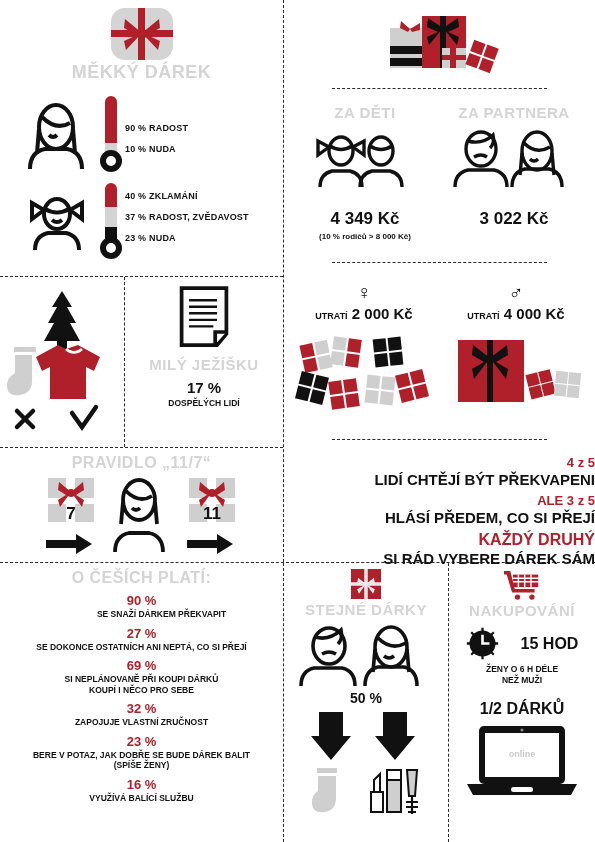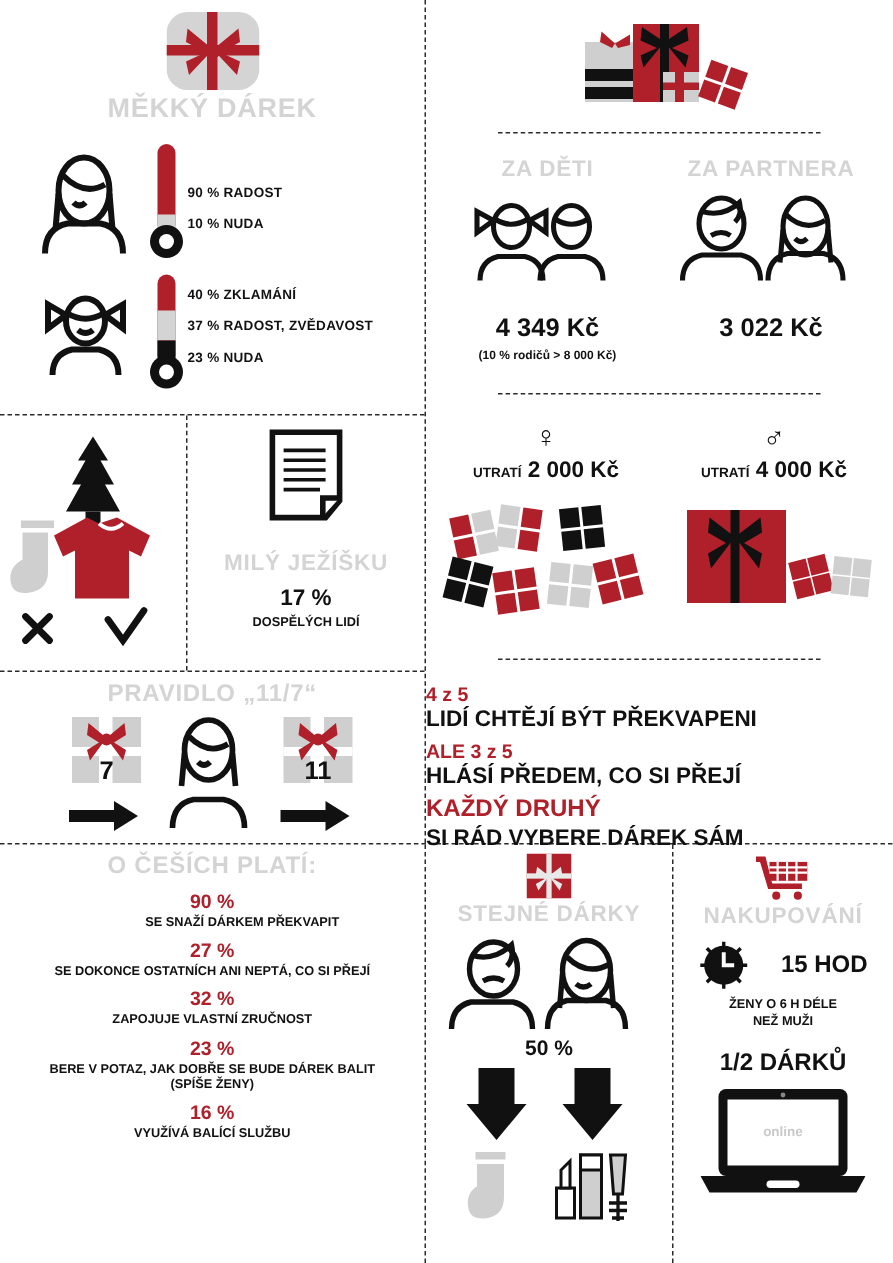--- a/index.html
+++ b/index.html
@@ -43,36 +43,36 @@
   .spendcol{position:absolute;top:104px;width:150px;text-align:center;}
   .spendcol .ghead{font-size:15px;}
   .spendamt{font-size:17px;font-weight:bold;margin-top:20px;}
   .spendnote{font-size:8px;font-weight:bold;margin-top:3px;}
   .ppl{height:62px;margin-top:6px;position:relative;}
   #spend-rule2{position:absolute;left:48px;top:262px;width:215px;border-top:1.5px dashed #2b2b2b;}
 
   
   #c-wish{left:0;top:277px;width:124px;height:170px;}
   #c-letter{left:125px;top:277px;width:158px;height:170px;}
-  #letter-title{font-size:15px;margin-top:16px;}
+  #letter-title{font-size:15px;margin-top:5px;}
   #letter-pct{font-size:15px;font-weight:bold;margin-top:6px;}
   #letter-sub{font-size:8.5px;font-weight:bold;margin-top:2px;}
 
   
   #c-rule{left:0;top:448px;width:283px;height:114px;}
   #rule-title{font-size:16px;margin-top:6px;}
 
   
   #c-gender{left:284px;top:277px;width:311px;height:285px;}
   .gcol{position:absolute;top:4px;width:152px;text-align:center;}
   .gsym{font-size:20px;font-weight:bold;line-height:22px;}
   .gspend{font-size:15px;font-weight:bold;margin-top:2px;white-space:nowrap;}
   .gspend .lbl{font-size:9px;}
   #gender-rule{position:absolute;left:48px;top:162px;width:215px;border-top:1.5px dashed #2b2b2b;}
-  .gfact{position:absolute;width:311px;text-align:left;}
+  .gfact{position:absolute;width:311px;text-align:right;}
   .gfact .f1{font-size:13px;font-weight:bold;}
   .gfact .f2{font-size:15px;font-weight:bold;margin-top:1px;}
 
   
   #c-czech{left:0;top:563px;width:283px;height:279px;}
   #czech-title{font-size:16px;margin-top:6px;}
   .stat{margin-top:6px;}
   .stat .n{font-size:13px;font-weight:bold;color:#b0202a;}
   .stat .t{font-size:8.5px;font-weight:bold;line-height:10.5px;margin-top:1px;}
 
@@ -416,20 +416,25 @@
 
     <div class="stat">
       <div class="n">90 %</div>
       <div class="t" style="white-space:pre-line;padding-left:40px;">SE SNAŽÍ DÁRKEM PŘEKVAPIT</div>
     </div>
     <div class="stat">
       <div class="n">27 %</div>
       <div class="t" style="white-space:pre-line;">SE DOKONCE OSTATNÍCH ANI NEPTÁ, CO SI PŘEJÍ</div>
     </div>
     <div class="stat">
+      <div class="n">69 %</div>
+      <div class="t" style="white-space:pre-line;">SI NEPLÁNOVANĚ PŘI KOUPI DÁRKŮ
+KOUPÍ I NĚCO PRO SEBE</div>
+    </div>
+    <div class="stat">
       <div class="n">32 %</div>
       <div class="t" style="white-space:pre-line;">ZAPOJUJE VLASTNÍ ZRUČNOST</div>
     </div>
     <div class="stat">
       <div class="n">23 %</div>
       <div class="t" style="white-space:pre-line;">BERE V POTAZ, JAK DOBŘE SE BUDE DÁREK BALIT
 (SPÍŠE ŽENY)</div>
     </div>
     <div class="stat">
       <div class="n">16 %</div>

